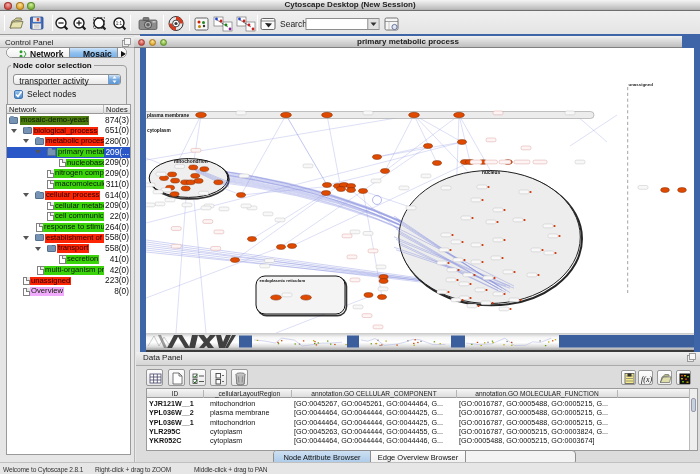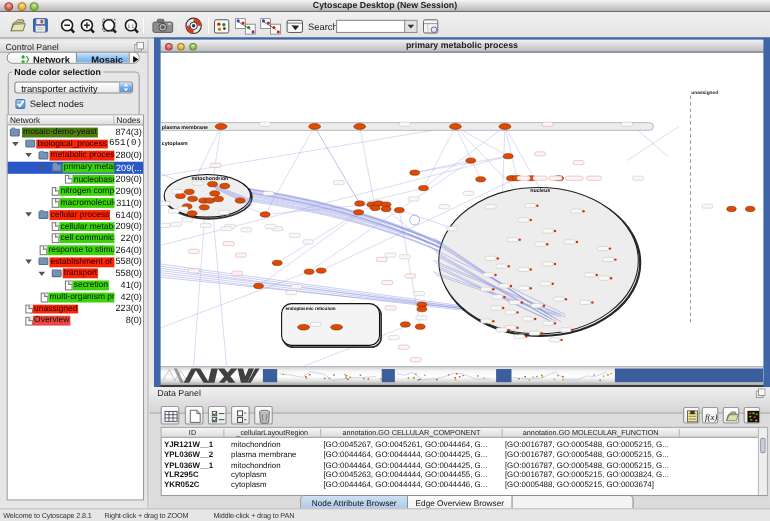--- a/index.html
+++ b/index.html
@@ -40,30 +40,30 @@
   padding:0 1px; white-space:nowrap; overflow:hidden; }
 .trow .num { position:absolute; right:1px; top:0.5px; height:9.2px; line-height:9.5px; font-size:8.3px; color:#111; }
 .arrow { position:absolute; top:3px; width:0; height:0; border-left:3.2px solid transparent;
   border-right:3.2px solid transparent; border-top:4.5px solid #555; }
 .folder { position:absolute; top:1.5px; width:9px; height:7px; background:#7693b4; border:0.5px solid #54708e; border-radius:1px; }
 .folder:before { content:""; position:absolute; left:0px; top:-1.5px; width:4px; height:2px; background:#7693b4; border-radius:1px 1px 0 0; }
 .ficon { position:absolute; top:1px; width:7px; height:8.5px; background:#fff; border:0.6px solid #808080; }
 .ficon:before { content:""; position:absolute; right:-0.5px; top:-0.5px; width:2.5px; height:2.5px; background:#e6e6e6; border-left:0.6px solid #808080; border-bottom:0.6px solid #808080;}
 
 #netframe { left:140px; top:34px; width:560px; height:318px; background:#3d65a8; }
-#nettitle { left:146px; top:36px; width:548px; height:12px;
+#nettitle { left:134px; top:36px; width:548px; height:12px;
   background:linear-gradient(#f2f2f2,#d4d4d4 55%,#bfbfbf); border-bottom:1px solid #808080; }
 #nettitle .t { position:absolute; left:0; top:1px; width:100%; text-align:center; font-size:8px; font-weight:bold; color:#222; }
 .nlight { position:absolute; top:2.5px; width:7px; height:7px; border-radius:50%; }
 #canvas { left:146px; top:48px; width:548px; height:285px; background:#fff; overflow:hidden; }
 #strip { left:146px; top:333px; width:548px; height:19px; overflow:hidden;
   background:linear-gradient(#c8c8c8,#f6f6f6 25%,#ffffff 55%,#dcdcdc 80%,#a8a8a8); border-bottom:2px solid #3b3b3b; }
 
 #dpanel { left:136px; top:352px; width:564px; height:110px; background:#dcdcdc; }
-#dphead { left:0; top:0; width:564px; height:24px; background:linear-gradient(#efefef,#d5d5d5); border-bottom:1px solid #aaa;padding-left:37px; }
+#dphead { left:0; top:0; width:564px; height:14px; background:linear-gradient(#efefef,#d5d5d5); border-bottom:1px solid #aaa;padding-left:37px; }
 #dphead .t { position:absolute; left:7px; top:1px; font-size:8px; color:#222; }
 .dbtn { position:absolute; width:17px; height:17px; background:linear-gradient(#fdfdfd,#e8e8e8); border:1px solid #989898; border-radius:2px; }
 .dbtn2 { position:absolute; width:15px; height:15px; background:linear-gradient(#fdfdfd,#eee); border:1px solid #989898; border-radius:2px; }
 #dtable { left:10px; top:36px; width:552px; height:63px; background:#fff; border:1px solid #9a9a9a; }
 #dthead { position:absolute; left:0; top:0; width:550px; height:8.5px; background:linear-gradient(#f6f6f6,#ddd); border-bottom:1px solid #999; }
 .dth { position:absolute; top:0.5px; font-size:6.6px; color:#222; text-align:center; border-right:1px solid #b5b5b5; height:8px; }
 .drow { position:absolute; left:0; width:550px; height:9.2px; font-size:7.2px; color:#111; }
 .drow span { position:absolute; top:0.8px; white-space:nowrap; overflow:hidden; }
 
 #btabs { left:273px; top:450px; width:303px; height:15px; border:1px solid #8e8e8e; border-radius:4px; background:#f3f3f3; overflow:hidden;}
@@ -205,21 +205,21 @@
       </div>
       <div class="trow" style="top:10.0px;background:transparent;">
         <div class="folder" style="left:2px;"></div>
         <div class="lbl" style="left:13px;max-width:84px;background:#4d7c0f;color:#0a1a00;">mosaic-demo-yeast</div>
         <div class="num" style="color:#111;">874(3)</div>
       </div>
       <div class="trow" style="top:20.72px;background:transparent;">
         <div class="arrow" style="left:4px;"></div>
         <div class="folder" style="left:16px;"></div>
         <div class="lbl" style="left:26px;max-width:71px;background:#fb2405;color:#2a0300;">biological_process</div>
-        <div class="num" style="color:#111;font-family:Liberation Mono, monospace;">651(0)</div>
+        <div class="num" style="color:#111;">651(0)</div>
       </div>
       <div class="trow" style="top:31.44px;background:transparent;">
         <div class="arrow" style="left:16px;"></div>
         <div class="folder" style="left:28px;"></div>
         <div class="lbl" style="left:38px;max-width:59px;background:#fb2405;color:#2a0300;">metabolic process</div>
         <div class="num" style="color:#111;">280(0)</div>
       </div>
       <div class="trow" style="top:42.160000000000004px;background:#2a57c8;">
         <div class="arrow" style="left:28px;"></div>
         <div class="folder" style="left:40px;"></div>
@@ -284,21 +284,21 @@
         <div class="lbl" style="left:37px;max-width:60px;background:#3bd309;color:#0a1a00;">multi-organism pro</div>
         <div class="num" style="color:#111;">42(0)</div>
       </div>
       <div class="trow" style="top:170.8px;background:transparent;">
         <div class="ficon" style="left:16px;"></div>
         <div class="lbl" style="left:23px;max-width:74px;background:#fb2405;color:#2a0300;">unassigned</div>
         <div class="num" style="color:#111;">223(0)</div>
       </div>
       <div class="trow" style="top:181.52px;background:transparent;">
         <div class="ficon" style="left:16px;"></div>
-        <div class="lbl" style="left:23px;max-width:74px;background:#ef4444;color:#0a1a00;">Overview</div>
+        <div class="lbl" style="left:23px;max-width:74px;background:#f0abfc;color:#0a1a00;">Overview</div>
         <div class="num" style="color:#111;">8(0)</div>
       </div>
     </div>
   </div>
 <div id="netframe" class="abs"></div>
 <div id="nettitle" class="abs">
     <div class="nlight" style="left:4px;background:radial-gradient(circle at 50% 30%,#f5b0aa,#d05048 70%);border:0.5px solid #a03830;"></div>
     <div class="nlight" style="left:15px;background:radial-gradient(circle at 50% 30%,#fbe09a,#dfa92f 70%);border:0.5px solid #a87820;"></div>
     <div class="nlight" style="left:26px;background:radial-gradient(circle at 50% 30%,#d2ee9e,#82b840 70%);border:0.5px solid #5c8c28;"></div>
     <div class="t">primary metabolic process</div>

